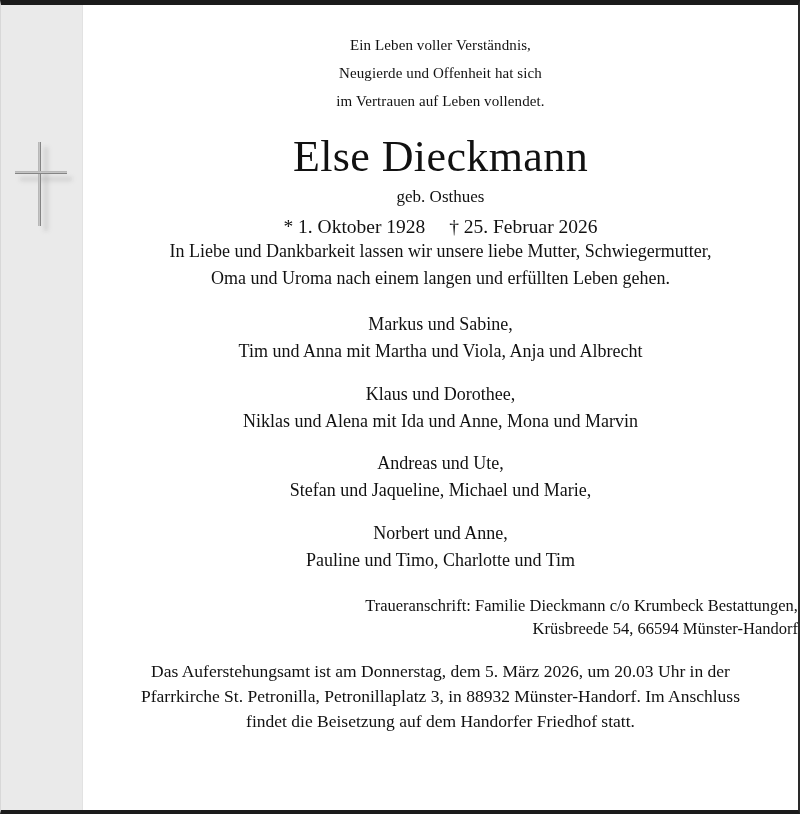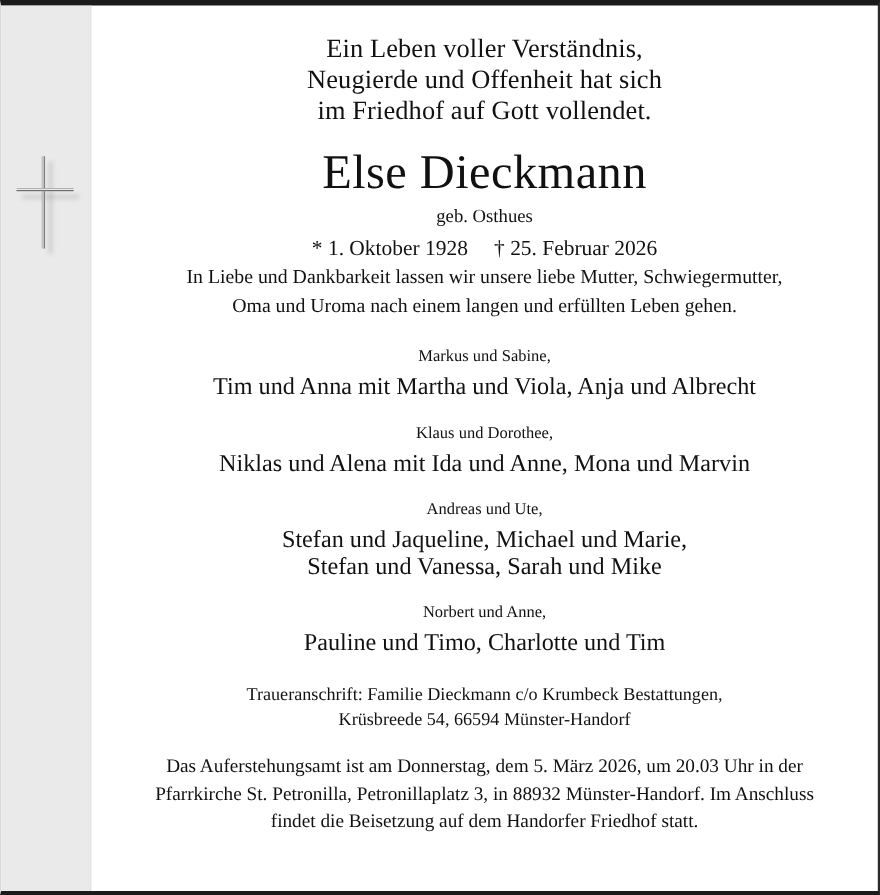--- a/index.html
+++ b/index.html
@@ -87,21 +87,21 @@
     position: absolute;
     left: 82px;
     top: 0;
     right: 0;
     bottom: 0;
     text-align: center;
   }
 
   .epitaph {
     margin-top: 26px;
-    font-size: 24px;
+    font-size: 15px;
     line-height: 28px;
     letter-spacing: 0.1px;
   }
   .epitaph div { white-space: nowrap; }
 
   .deceased-name {
     margin-top: 20px;
     font-size: 44px;
     line-height: 44px;
     font-weight: 400;
@@ -128,36 +128,36 @@
   .tribute div { white-space: nowrap; }
 
   .families {
     margin-top: 18px;
   }
   .family-group {
     margin-bottom: 16px;
   }
   .family-group:last-child { margin-bottom: 0; }
   .family-heads {
-    font-size: 15px;
+    font-size: 18px;
     line-height: 29px;
     font-family: Liberation Serif, serif;
   }
   .family-children {
-    font-size: 22px;
+    font-size: 18px;
     line-height: 24.5px;
   }
   .family-children div { white-space: nowrap; }
 
   .address {
     margin-top: 22px;
     font-size: 16.5px;
     line-height: 23px;
   }
-  .address div { white-space: nowrap; }
+  .address div { white-space: nowrap; text-align: right; }
 
   .service {
     margin-top: 19px;
     font-size: 17.5px;
     line-height: 25px;
   }
   .service div { white-space: nowrap; }
 </style>
 </head>
 <body>
@@ -171,21 +171,21 @@
       <div class="cross-v"></div>
       <div class="cross-h"></div>
     </div>
   </div>
 
   <div class="content">
 
     <div class="epitaph">
       <div>Ein Leben voller Verständnis,</div>
       <div>Neugierde und Offenheit hat sich</div>
-      <div>im Friedhof auf Gott vollendet.</div>
+      <div>im Vertrauen auf Leben vollendet.</div>
     </div>
 
     <div class="deceased-name">Else Dieckmann</div>
 
     <div class="maiden-name">geb. Osthues</div>
 
     <div class="dates">
       <span>*</span>
       <span>1. Oktober 1928</span>
       <span class="gap"></span>
@@ -211,21 +211,20 @@
         <div class="family-heads">Klaus und Dorothee,</div>
         <div class="family-children">
           <div>Niklas und Alena mit Ida und Anne, Mona und Marvin</div>
         </div>
       </div>
 
       <div class="family-group">
         <div class="family-heads">Andreas und Ute,</div>
         <div class="family-children">
           <div>Stefan und Jaqueline, Michael und Marie,</div>
-          <div>Stefan und Vanessa, Sarah und Mike</div>
         </div>
       </div>
 
       <div class="family-group">
         <div class="family-heads">Norbert und Anne,</div>
         <div class="family-children">
           <div>Pauline und Timo, Charlotte und Tim</div>
         </div>
       </div>
 

